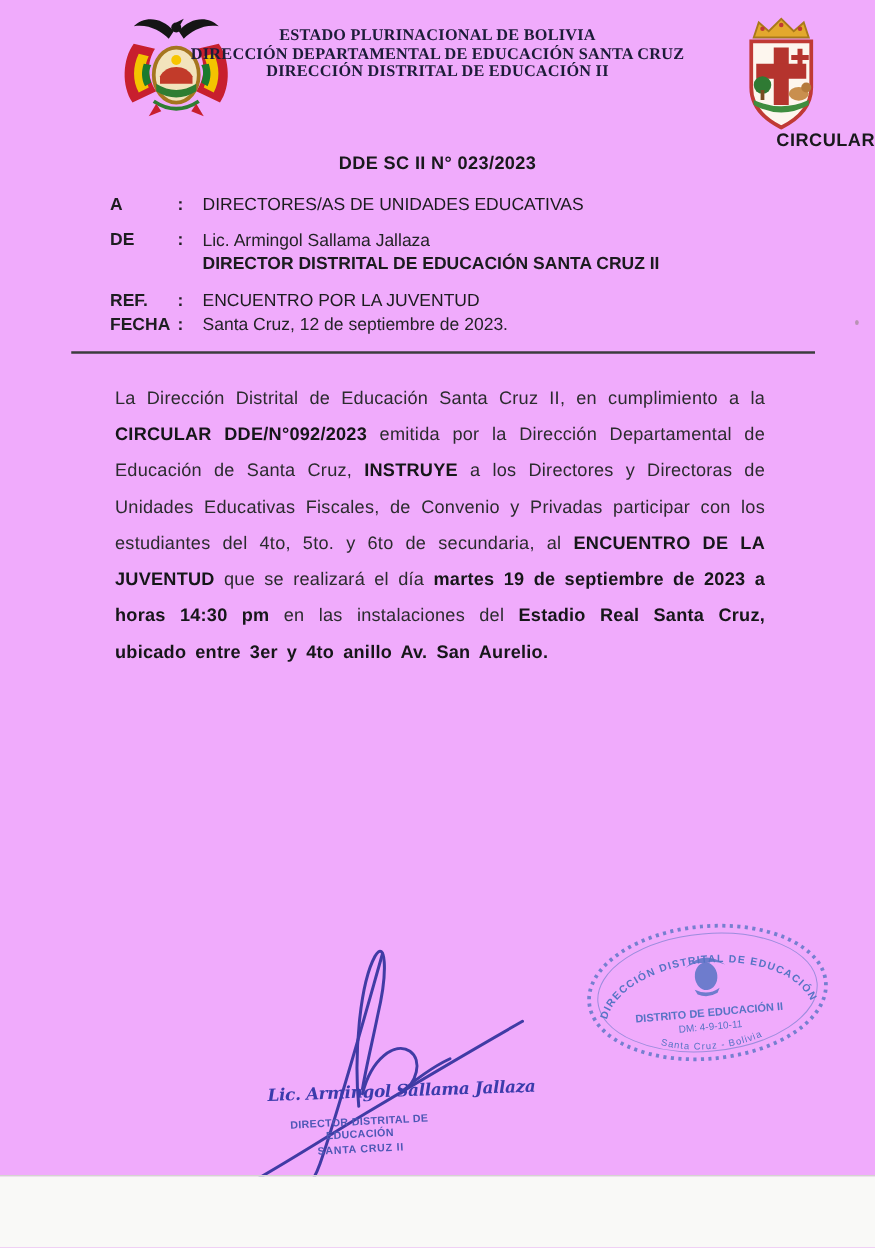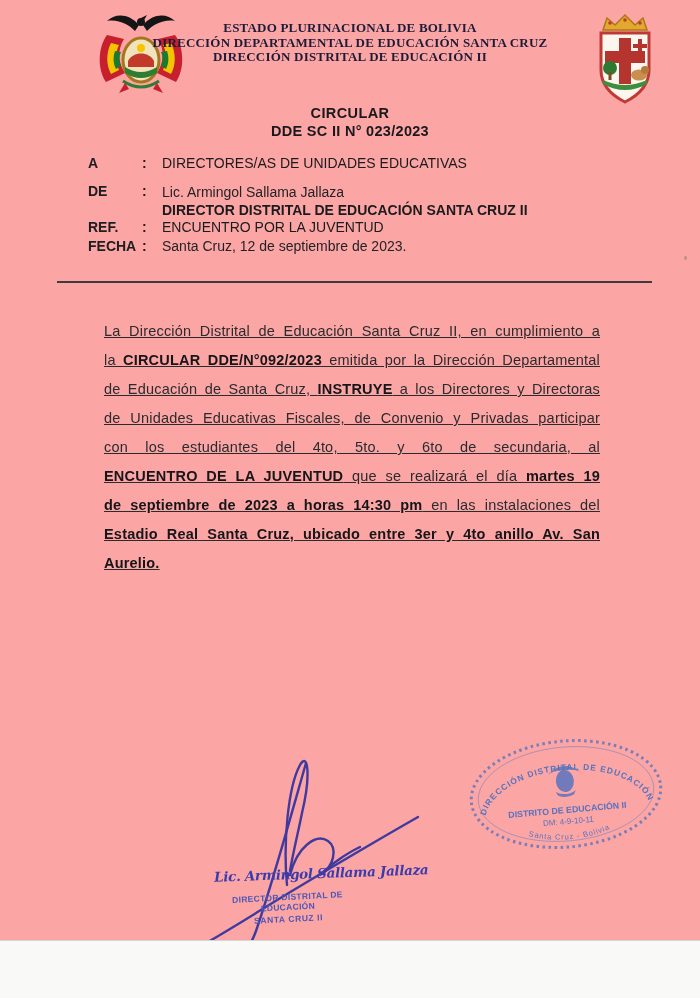--- a/index.html
+++ b/index.html
@@ -1,46 +1,46 @@
 <!DOCTYPE html>
 <html><head>
 <meta charset="utf-8">
 <style>
   html,body{margin:0;padding:0;}
   body{width:700px;height:998px;overflow:hidden;background:#e9e9e7;}
-  .page{position:relative;width:700px;height:998px;background:#fca5a5;
+  .page{position:relative;width:700px;height:998px;background:#f0abfc;
         font-family:"Liberation Sans",sans-serif;color:#2a2a2c;}
   
   .logo-left{position:absolute;left:95px;top:11px;}
   .logo-right{position:absolute;left:586px;top:12px;}
   .hdr-text{position:absolute;left:120px;right:120px;top:21px;text-align:center;
             font-family:"Liberation Serif",serif;font-weight:bold;font-size:13px;
             line-height:14.5px;color:#1c1c38;letter-spacing:.2px;}
   
   .doc-title{position:absolute;left:0;right:0;top:105px;text-align:center;
              font-weight:bold;color:#19191c;}
-  .doc-title .t1{font-size:14.5px;letter-spacing:.4px;}
+  .doc-title .t1{font-size:14.5px;letter-spacing:.4px;text-align:right;}
   .doc-title .t2{font-size:14.5px;margin-top:2px;letter-spacing:.3px;}
   
   .meta{position:absolute;left:88px;top:155px;width:540px;font-size:14px;}
   .mrow{display:grid;grid-template-columns:54px 20px auto;align-items:start;}
   .mrow.r1{margin-bottom:12px;}
-  .mrow.r2{}
+  .mrow.r2{margin-bottom:13px;}
   .mrow.r3{margin-bottom:3px;}
   .mlabel{font-weight:bold;color:#1d1d20;}
   .mcolon{font-weight:bold;color:#1d1d20;}
   .mval{color:#232326;}
   .mval.bold{font-weight:normal;color:#1b1b1e;}
   .mval .l2{font-weight:bold;color:#1b1b1e;display:block;}
   .mval.two{line-height:18px;}
   .rule{position:absolute;left:57px;top:281px;width:595px;height:2px;background:#3c3c3e;}
   
   .body-text{position:absolute;left:88px;top:301px;width:528px;font-size:14.5px;color:#2b2b2e;}
   .salut{margin:0 0 26px 0;}
-  .para{margin:16px;line-height:29px;text-align:justify;word-spacing:3px;letter-spacing:.2px;text-decoration:underline;}
+  .para{margin:4px;line-height:29px;text-align:justify;word-spacing:3px;letter-spacing:.2px;}
   .para .b{font-weight:bold;color:#161619;}
   .closing{margin:26px 0 0 0;}
   
   .stamp{position:absolute;left:466px;top:735px;transform:rotate(-5deg);opacity:.92;}
   .stamp text{font-family:"Liberation Sans",sans-serif;}
   
   .sig-strokes{position:absolute;left:170px;top:733px;}
   .sig-name{position:absolute;left:214px;top:866px;width:160px;
             font-family:"DejaVu Serif",serif;font-style:italic;font-weight:bold;
             font-size:13.5px;color:#3b3bac;transform:rotate(-2deg);letter-spacing:-.3px;

